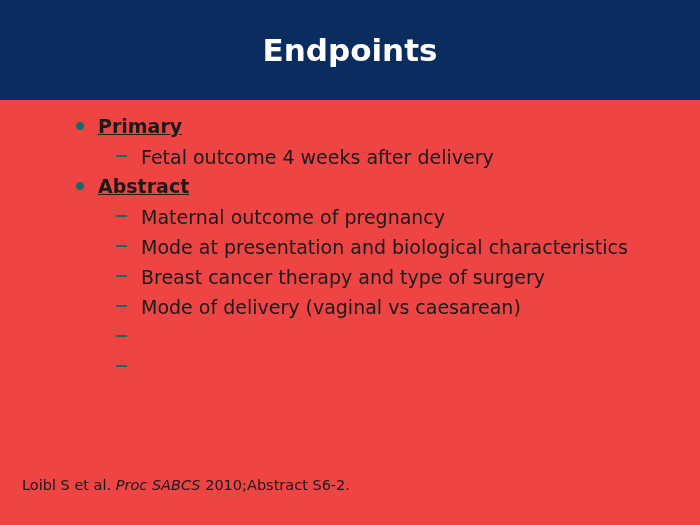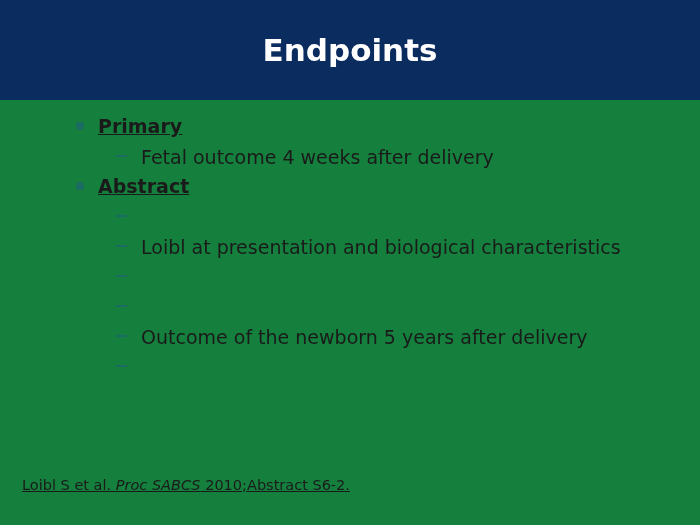--- a/index.html
+++ b/index.html
@@ -11,21 +11,21 @@
     height: 525px;
     background: #f0ecdc;
     font-family: "DejaVu Sans", sans-serif;
     overflow: hidden;
     position: relative;
   }
   .slide {
     width: 700px;
     height: 525px;
     position: relative;
-    background: #15803d;
+    background: #ef4444;
   }
   .title-bar {
     position: absolute;
     top: 0;
     left: 0;
     width: 700px;
     height: 100px;
     background: #0b2c5e;
   }
   .title-text {
@@ -89,21 +89,20 @@
     color: #1a1a1a;
     line-height: 30px;
   }
   .footer {
     position: absolute;
     left: 22px;
     bottom: 32px;
     font-size: 14.5px;
     color: #1a1a1a;
     font-family: "DejaVu Sans", sans-serif;
-    text-decoration: underline;
   }
   .footer .ital {
     font-style: italic;
   }
 </style>
 </head>
 <body>
 
 <div class="slide">
 
@@ -122,34 +121,36 @@
       <span class="txt">Fetal outcome 4 weeks after delivery</span>
     </div>
 
     <div class="bullet-l1">
       <span class="dot"></span>
       <span class="txt">Abstract</span>
     </div>
 
     <div class="bullet-l2">
       <span class="dash"></span>
+      <span class="txt">Maternal outcome of pregnancy</span>
     </div>
     <div class="bullet-l2">
       <span class="dash"></span>
-      <span class="txt">Loibl at presentation and biological characteristics</span>
+      <span class="txt">Mode at presentation and biological characteristics</span>
     </div>
     <div class="bullet-l2">
       <span class="dash"></span>
+      <span class="txt">Breast cancer therapy and type of surgery</span>
     </div>
     <div class="bullet-l2">
       <span class="dash"></span>
+      <span class="txt">Mode of delivery (vaginal vs caesarean)</span>
     </div>
     <div class="bullet-l2">
       <span class="dash"></span>
-      <span class="txt">Outcome of the newborn 5 years after delivery</span>
     </div>
     <div class="bullet-l2">
       <span class="dash"></span>
     </div>
 
   </div>
 
   <div class="footer"><span>Loibl S et al. </span><span class="ital">Proc SABCS</span><span> 2010;Abstract S6-2.</span></div>
 
 </div>

